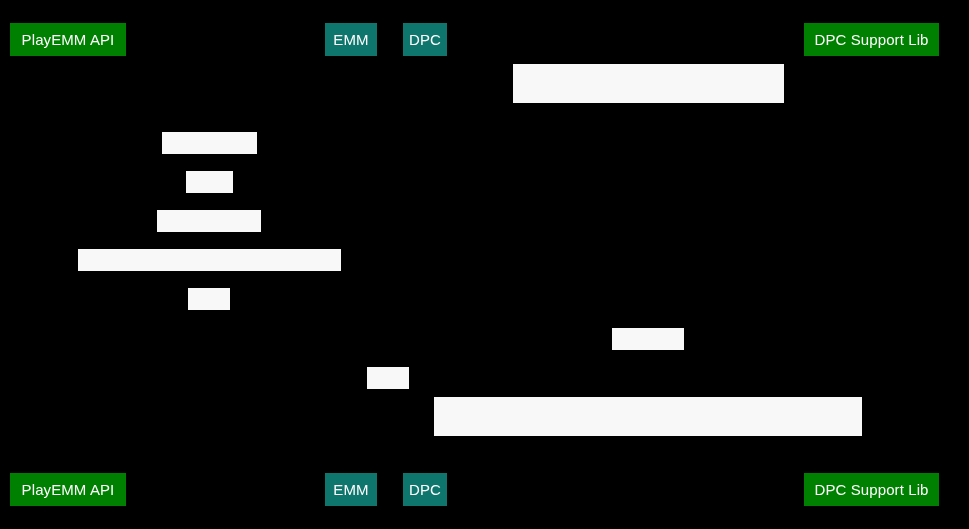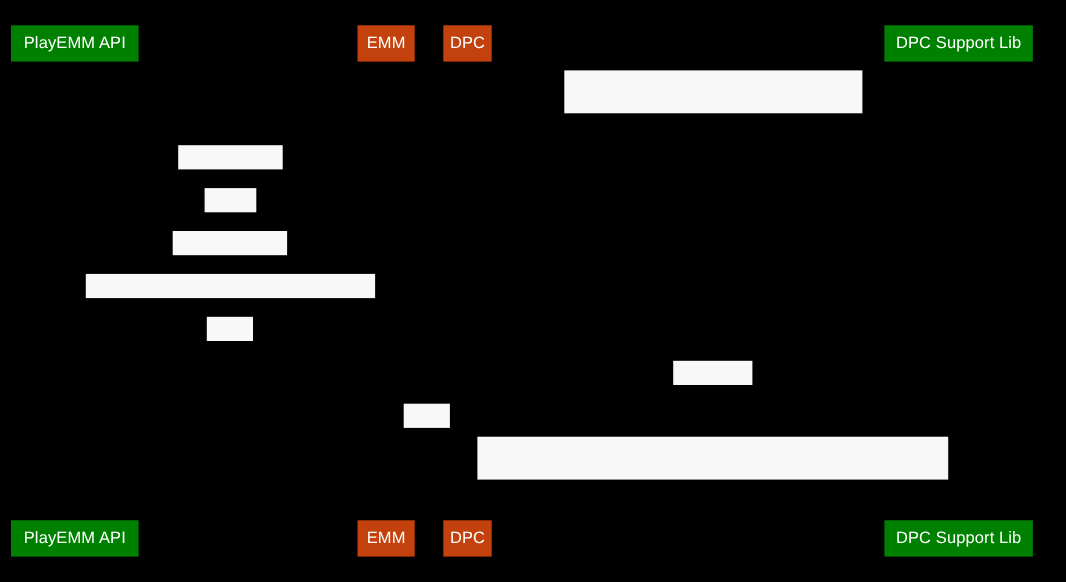--- a/index.html
+++ b/index.html
@@ -21,21 +21,21 @@
     align-items: center;
     justify-content: center;
     color: #ffffff;
     font-size: 15px;
     line-height: 1;
     box-sizing: border-box;
     white-space: nowrap;
     letter-spacing: 0.1px;
   }
   .participant.green { background: #008000; }
-  .participant.blue  { background: #c2410c; }
+  .participant.blue  { background: #0f766e; }
 
   .lifeline {
     position: absolute;
     width: 1px;
     background: #000000;
   }
 
   .msg-label {
     position: absolute;
     background: #f8f8f8;

